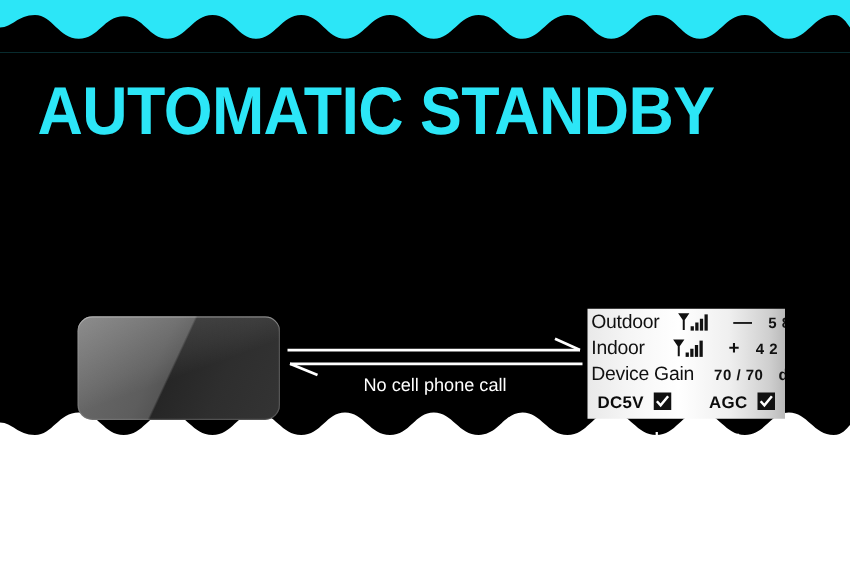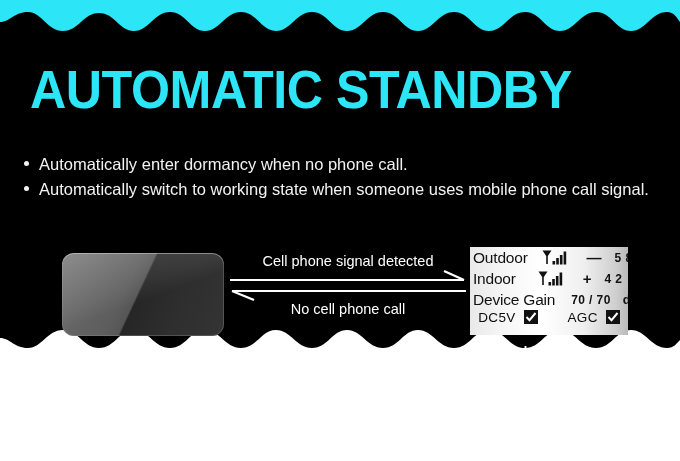--- a/index.html
+++ b/index.html
@@ -203,25 +203,25 @@
     margin: 0 3px 0 4px;
   }
   .sig {
     display: inline-flex;
     align-items: flex-end;
     margin: 0 5px 0 4px;
     height: 15px;
   }
   .lcd-bottom {
     display: flex;
-    align-items: flex-start;
+    align-items: center;
     justify-content: center;
     height: 22px;
     gap: 8px;
-    font-weight: 400;
+    font-weight: 700;
     font-size: 13.5px;
     color: #0b0b0b;
     letter-spacing: 0.3px;
   }
   .cbox {
     display: inline-block;
     width: 14px;
     height: 14px;
     background: #111111;
     position: relative;
@@ -271,38 +271,27 @@
       C 220,18 225,36 241,36 C 257,36 261,18 276,18 C 291,18 296,36 312,36
       C 328,36 332,18 347,18 C 362,18 367,36 383,36 C 399,36 403,18 418,18
       C 433,18 438,36 454,36 C 470,36 474,18 489,18 C 504,18 509,36 525,36
       C 541,36 545,18 560,18 C 575,18 580,36 596,36 C 612,36 616,18 631,18
       C 646,18 651,36 667,36 C 674,36 677,31 680,28
       L 680,48 L 0,48 Z"></path>
   </svg>
 
   <div class="title">AUTOMATIC STANDBY</div>
 
-  <div class="bullets">
-    <div class="bullet-row">
-      <span class="dot"></span>
-      <span>Automatically enter dormancy when no phone call.</span>
-    </div>
-    <div class="bullet-row">
-      <span class="dot"></span>
-      <span>Automatically switch to working state when someone uses mobile phone call signal.</span>
-    </div>
-  </div>
 
   <div class="device">
     <div class="device-gloss"></div>
   </div>
   <div class="device-label">Dormant switch</div>
 
   <div class="arrows">
-    <div class="arrow-caption caption-top">Cell phone signal detected</div>
     <div class="arrow-caption caption-bottom">No cell phone call</div>
     <svg width="240" height="70" style="position:absolute;left:0;top:0">
 
       <line x1="2" y1="28" x2="236" y2="28" stroke="#ffffff" stroke-width="2.2"></line>
       <line x1="236" y1="28" x2="216" y2="19" stroke="#ffffff" stroke-width="2.2"></line>
 
       <line x1="4" y1="39" x2="238" y2="39" stroke="#ffffff" stroke-width="2.2"></line>
       <line x1="4" y1="39" x2="26" y2="48" stroke="#ffffff" stroke-width="2.2"></line>
     </svg>
   </div>

